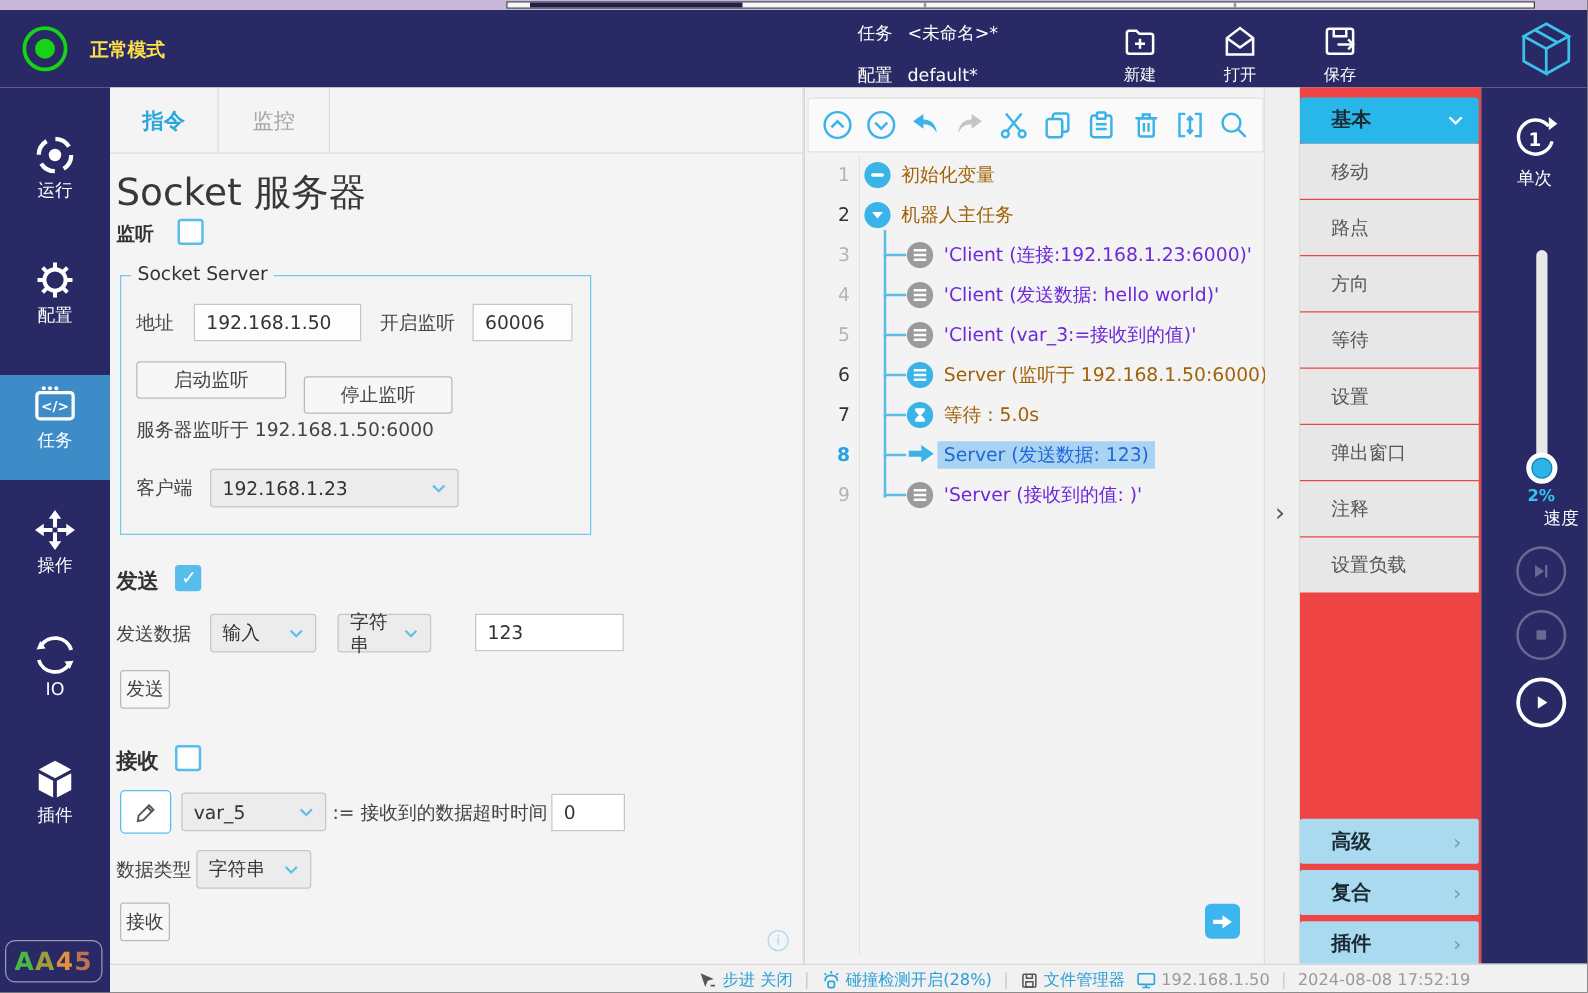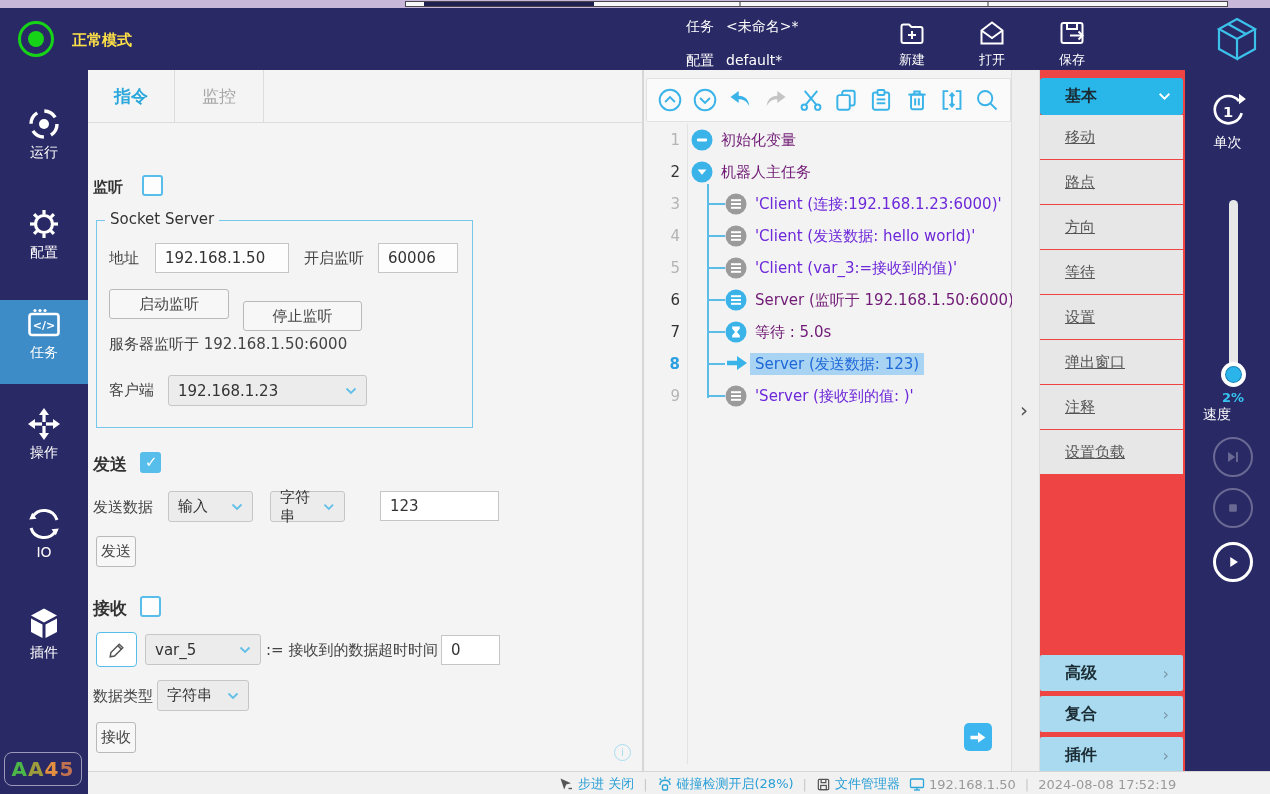--- a/index.html
+++ b/index.html
@@ -60,50 +60,50 @@
   .tico.dim{color:#c4c4c4;}
   .num-sep{position:absolute;left:43px;top:54px;height:640px;width:1px;background:#e3e3e3;}
   .tree-rows{position:absolute;left:0;top:54px;width:369px;}
   .tree-row{position:relative;height:32px;cursor:pointer;}
   .tree-num{position:absolute;left:0;top:0;width:36px;height:32px;line-height:32px;text-align:right;font-size:15px;color:#333;}
   .tree-row.dimnum .tree-num{color:#b4b4b4;}
   .tree-row.selected .tree-num{color:#2b9fe0;font-weight:bold;}
   .tree-icon{position:absolute;top:5px;width:22px;height:22px;color:#3ab3e8;}
   .tree-row.comment .tree-icon{color:#9b9b9b;}
   .ind0 .tree-icon{left:47px;} .ind1 .tree-icon{left:81px;}
-  .tree-text{position:absolute;top:5px;height:22px;line-height:22px;font-size:15px;color:#701a75;white-space:nowrap;}
+  .tree-text{position:absolute;top:5px;height:22px;line-height:22px;font-size:15px;color:#a16207;white-space:nowrap;}
   .ind0 .tree-text{left:77px;} .ind1 .tree-text{left:111px;}
   .tree-row.comment .tree-text{color:#6d28d9;}
   .tree-row.selected .tree-text{background:#a9d3f2;color:#1e68d8;padding:0 5px;left:106px;}
   .vline{position:absolute;left:63px;top:60px;width:2px;height:214px;background:#59bde8;}
   .ind1 .stub{position:absolute;left:63px;top:15px;width:18px;height:2px;background:#59bde8;}
   .tree-go{position:absolute;left:320px;top:653px;width:28px;height:28px;background:#3db6ef;border-radius:5px;display:flex;align-items:center;justify-content:center;cursor:pointer;}
 
   
   .splitter{left:1012px;top:70px;width:28px;height:701px;background:#efefef;border-right:1px solid #ddd;cursor:pointer;}
   .splitter .chev{position:absolute;left:8px;top:328px;font-size:20px;color:#555;}
 
   
   .palette{left:1040px;top:70px;width:145px;height:701px;background:#ef4444;}
   .pal-header{position:absolute;left:0;top:8px;width:143px;height:37px;background:#29b7ea;border-radius:3px;display:flex;align-items:center;justify-content:space-between;padding:0 12px 0 25px;cursor:pointer;}
   .pal-header span{font-size:16px;font-weight:bold;color:#1a2b33;}
   .pal-items{position:absolute;left:0;top:45px;width:143px;}
-  .pal-item{height:44px;margin-bottom:1px;background:#e7e7e7;display:flex;align-items:center;padding-left:25px;font-size:15px;color:#555;cursor:pointer;text-decoration:underline;}
+  .pal-item{height:44px;margin-bottom:1px;background:#e7e7e7;display:flex;align-items:center;padding-left:25px;font-size:15px;color:#555;cursor:pointer;}
   .pal-group{position:absolute;left:0;width:143px;height:36px;background:#aadaf0;border-radius:2px;display:flex;align-items:center;justify-content:space-between;padding:0 14px 0 25px;font-size:16px;font-weight:bold;color:#1a2b33;cursor:pointer;}
   .pal-group .gc{font-weight:normal;color:#7a98a8;font-size:16px;}
 
   
   .controls{left:1185px;top:70px;width:85px;height:701px;background:#292965;}
   .single-wrap{position:absolute;left:0;top:20px;width:85px;text-align:center;color:#fff;cursor:pointer;}
   .single-wrap svg{margin:0 auto;}
   .single-label{font-size:14px;margin-top:2px;}
   .slider-track{position:absolute;left:44px;top:130px;width:9px;height:178px;background:#e8e8e8;border-radius:5px;cursor:pointer;}
   .slider-knob{position:absolute;left:36px;top:292px;width:25px;height:25px;border-radius:50%;background:#2ab4ea;border:4.5px solid #fff;box-shadow:0 0 0 1px #1a7fb0 inset;cursor:grab;}
   .speed-val{position:absolute;left:18px;top:320px;width:60px;text-align:center;color:#35c3f0;font-size:13px;font-weight:bold;}
-  .speed-label{position:absolute;left:18px;top:336px;width:60px;text-align:left;color:#fff;font-size:14px;}
+  .speed-label{position:absolute;left:18px;top:336px;width:60px;text-align:right;color:#fff;font-size:14px;}
   .pbtn{position:absolute;left:28px;width:40px;height:40px;border-radius:50%;display:flex;align-items:center;justify-content:center;cursor:pointer;}
   .pbtn.dis{border:2px solid rgba(255,255,255,.30);color:rgba(255,255,255,.30);}
   .pbtn.en{border:3px solid #fff;color:#fff;}
 
   
   .statusbar{left:88px;top:771px;width:1182px;height:23px;background:#f1f1f1;border-top:1px solid #d6d6d6;}
   .sb-inner{position:absolute;left:470px;top:3px;display:flex;align-items:center;gap:9px;font-size:13px;white-space:nowrap;}
   .sb-cyan{color:#2a9fd6;} .sb-gray{color:#9a9a9a;} .sb-sep{color:#c8c8c8;}
   .sb-item{display:flex;align-items:center;gap:4px;cursor:pointer;}
 </style>
@@ -210,20 +210,21 @@
         <span style="color: rgb(227, 143, 63);">4</span>
         <span style="color: rgb(191, 113, 80);">5</span>
       </div>
   </div>
 
   <div class="abs form-panel">
     <div class="tabbar">
       <div class="tab t2">监控</div>
       <div class="tab t1">指令</div>
     </div>
+    <div class="form-title">Socket 服务器</div>
     <div class="abs chk-label" style="left:5px;top:108px">监听</div>
     <div class="cb" style="left:54px;top:105px"></div>
 
     <div class="fieldset">
       <div class="legend">Socket Server</div>
       <div class="flabel" style="left:12px;top:28px">地址</div>
       <input class="inp" style="left: 58px; top: 22px; width: 134px;" value="192.168.1.50">
       <div class="flabel" style="left:207px;top:28px">开启监听</div>
       <input class="inp" style="left: 281px; top: 22px; width: 80px;" value="60006">
       <div class="btn" style="left:12px;top:68px;width:120px;height:30px">启动监听</div>

